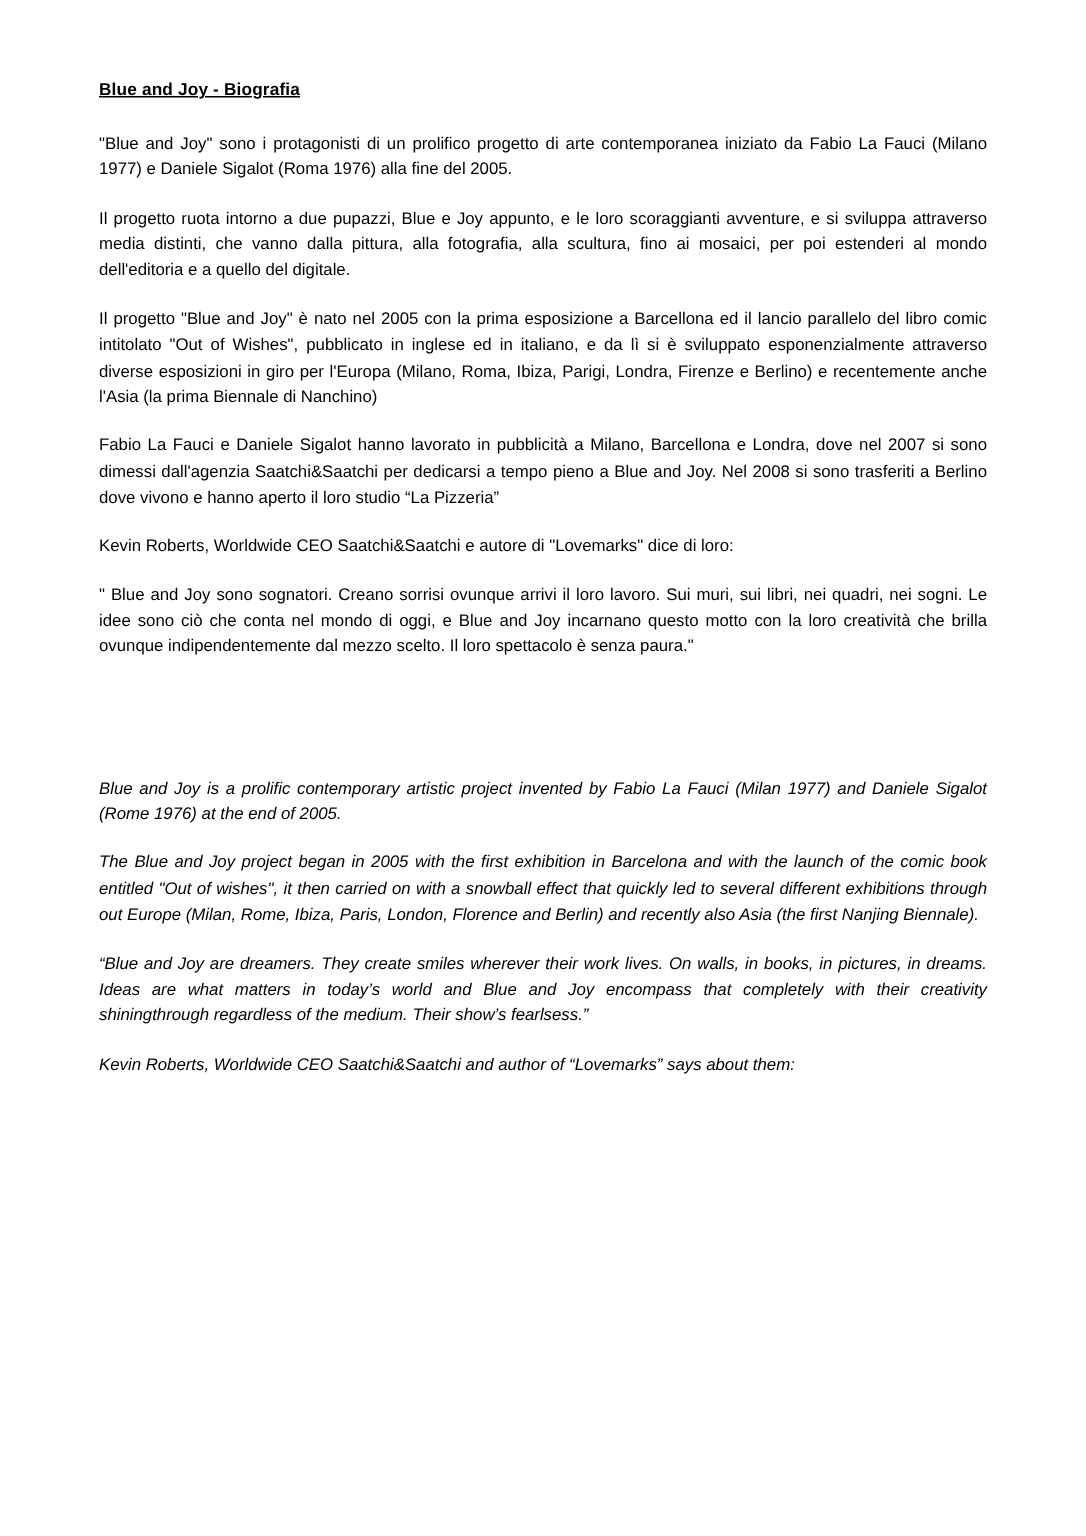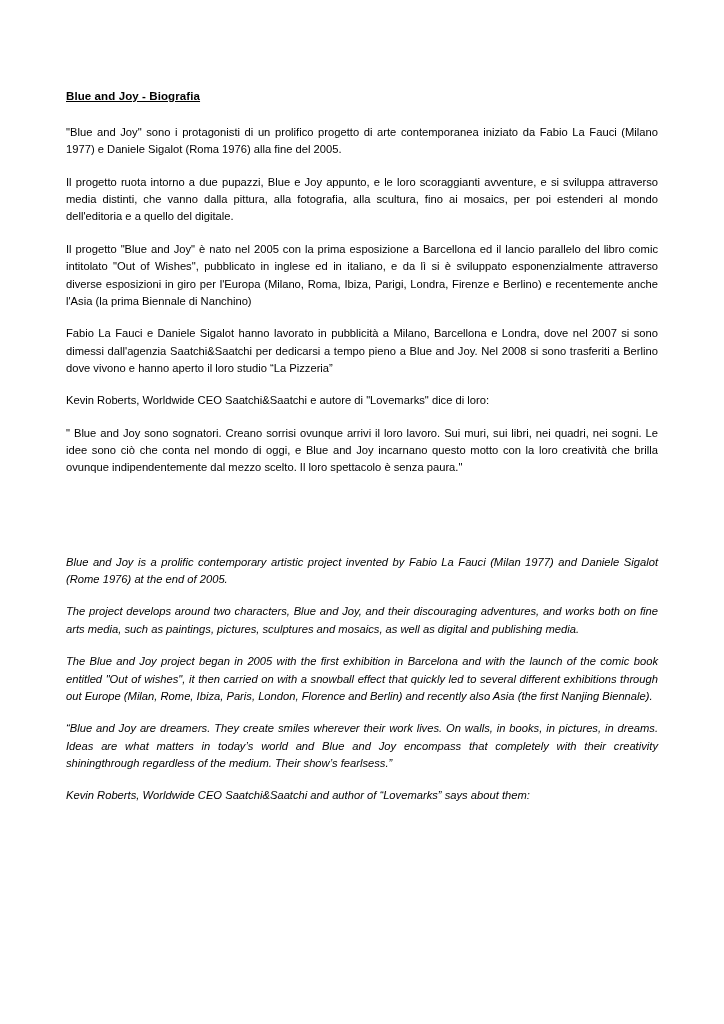--- a/index.html
+++ b/index.html
@@ -11,21 +11,21 @@
     width: 724px;
     height: 1024px;
     font-family: "Liberation Sans", sans-serif;
     color: #000000;
   }
   .page {
     position: relative;
     width: 724px;
     height: 1024px;
     box-sizing: border-box;
-    padding: 90px 66px 40px 66px;
+    padding: 54px 66px 40px 66px;
     background: #ffffff;
   }
   .section-title {
     font-size: 11.5px;
     font-weight: bold;
     text-decoration: underline;
     margin: 0 0 20px 0;
     letter-spacing: 0.1px;
   }
   .section-title-it {
@@ -49,31 +49,30 @@
 </style>
 </head>
 <body>
 
 <div class="page">
 
   <div class="roman-block">
     <h1 class="section-title section-title-it">Blue and Joy - Biografia</h1>
 
     <p class="body-text">"Blue and Joy" sono i protagonisti di un prolifico progetto di arte contemporanea iniziato da Fabio La Fauci (Milano 1977) e Daniele Sigalot (Roma 1976) alla fine del 2005.</p>
-    <p class="body-text">Il progetto ruota intorno a due pupazzi, Blue e Joy appunto, e le loro scoraggianti avventure, e si sviluppa attraverso media distinti, che vanno dalla pittura, alla fotografia, alla scultura, fino ai mosaics, per poi estenderi al mondo dell'editoria e a quello del digitale.</p>
+    <p class="body-text">Il progetto ruota intorno a due pupazzi, Blue e Joy appunto, e le loro scoraggianti avventure, e si sviluppa attraverso media distinti, che vanno dalla pittura, alla fotografia, alla scultura, fino ai mosaici, per poi estenderi al mondo dell'editoria e a quello del digitale.</p>
     <p class="body-text"> Il progetto "Blue and Joy" è nato nel 2005 con la prima esposizione a Barcellona ed il lancio parallelo del libro comic intitolato "Out of Wishes", pubblicato in inglese ed in italiano, e da lì si è sviluppato esponenzialmente attraverso diverse esposizioni in giro per l'Europa (Milano, Roma, Ibiza, Parigi, Londra, Firenze e Berlino) e recentemente anche l'Asia (la prima Biennale di Nanchino)</p>
     <p class="body-text"> Fabio La Fauci e Daniele Sigalot hanno lavorato in pubblicità a Milano, Barcellona e Londra, dove nel 2007 si sono dimessi dall'agenzia Saatchi&amp;Saatchi per dedicarsi a tempo pieno a Blue and Joy. Nel 2008 si sono trasferiti a Berlino dove vivono e hanno aperto il loro studio “La Pizzeria”</p>
     <p class="body-text"> Kevin Roberts, Worldwide CEO Saatchi&amp;Saatchi e autore di "Lovemarks" dice di loro:</p>
     <p class="body-text">" Blue and Joy sono sognatori. Creano sorrisi ovunque arrivi il loro lavoro. Sui muri, sui libri, nei quadri, nei sogni. Le idee sono ciò che conta nel mondo di oggi, e Blue and Joy incarnano questo motto con la loro creatività che brilla ovunque indipendentemente dal mezzo scelto. Il loro spettacolo è senza paura."</p>
   </div>
 
   <div class="gap-large"></div>
 
   <div class="italic-block">
 
     <p class="body-text">Blue and Joy is a prolific contemporary artistic project invented by Fabio La Fauci (Milan 1977) and Daniele Sigalot (Rome 1976) at the end of 2005.</p>
-    <p class="body-text">The project develops around two characters, Blue and Joy, and their discouraging adventures, and works both on fine arts media, such as paintings, pictures, sculptures and mosaics, as well as digital and publishing media.</p>
     <p class="body-text">The Blue and Joy project began in 2005 with the first exhibition in Barcelona and with the launch of the comic book entitled "Out of wishes", it then carried on with a snowball effect that quickly led to several different exhibitions through out Europe (Milan, Rome, Ibiza, Paris, London, Florence and Berlin) and recently also Asia (the first Nanjing Biennale).</p>
     <p class="body-text"> “Blue and Joy are dreamers. They create smiles wherever their work lives. On walls, in books, in pictures, in dreams. Ideas are what matters in today’s world and Blue and Joy encompass that completely with their creativity shiningthrough regardless of the medium. Their show’s fearlsess.”</p>
     <p class="body-text"> Kevin Roberts, Worldwide CEO Saatchi&amp;Saatchi and author of “Lovemarks” says about them:</p>
   </div>
 
 </div>
 
 </body></html>

